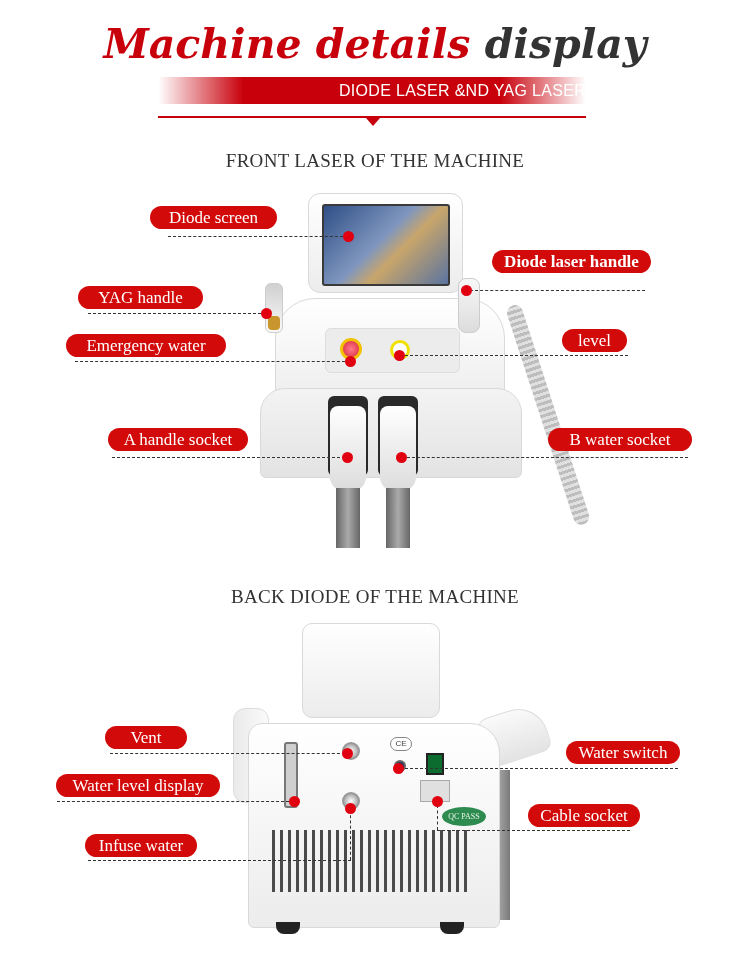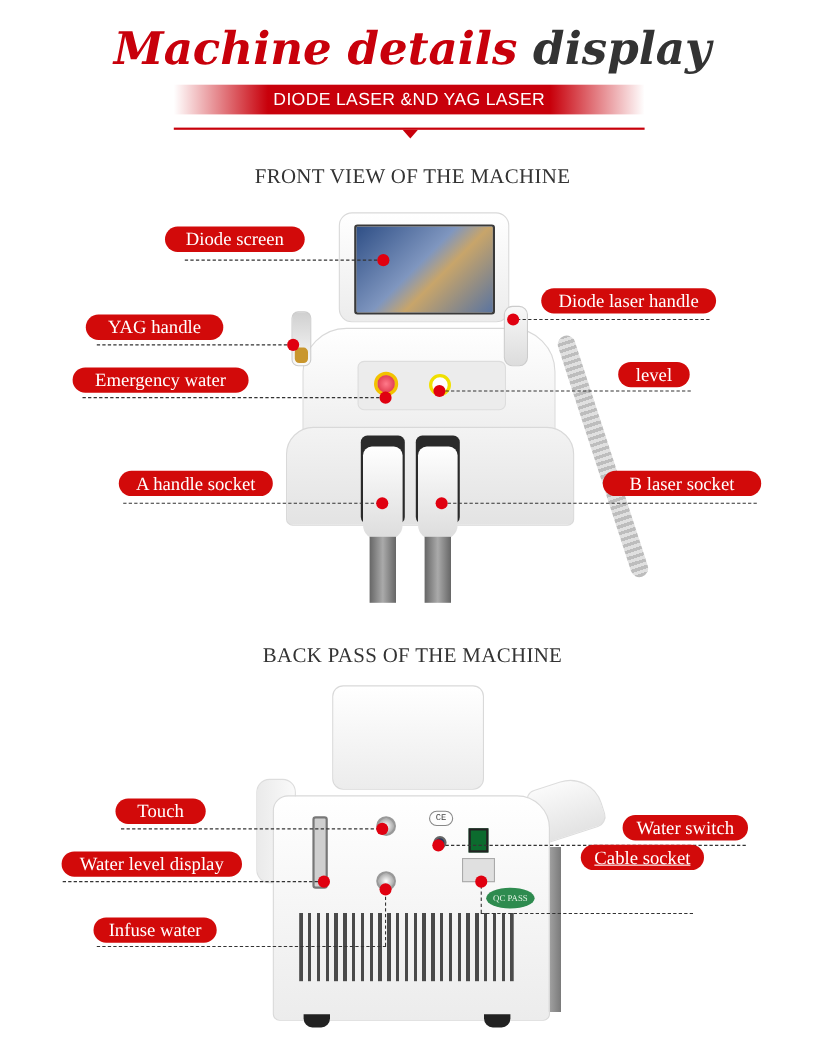--- a/index.html
+++ b/index.html
@@ -7,21 +7,21 @@
   body { position: relative; font-family: "Liberation Serif", serif; }
 
   
   .title { position: absolute; left: 0; top: 18px; width: 750px; text-align: center;
            font-family: "DejaVu Serif", serif; font-weight: bold; font-style: italic;
            font-size: 41px; letter-spacing: 0px; line-height: 52px; }
   .title .red { color: #c8000b; }
   .title .dark { color: #333333; margin-top: 12px; }
   .banner { position: absolute; left: 158px; top: 77px; width: 428px; height: 27px;
             background: linear-gradient(to right, rgba(200,0,11,0) 0%, #c8000b 20%, #c8000b 80%, rgba(200,0,11,0) 100%);
-            color: #fff; text-align: center; font-family: "Liberation Sans", sans-serif;
+            color: #fff; text-align: right; font-family: "Liberation Sans", sans-serif;
             font-size: 16px; line-height: 27px; letter-spacing: 0.3px; }
   .rule { position: absolute; left: 158px; top: 116px; width: 428px; height: 2px; background: #c8000b; }
   .rule-tri { position: absolute; left: 366px; top: 118px; width: 0; height: 0;
               border-left: 7px solid transparent; border-right: 7px solid transparent; border-top: 8px solid #c8000b; }
 
   .section-title { position: absolute; left: 0; width: 750px; text-align: center;
                    font-family: "Liberation Serif", serif; font-size: 19px; color: #333; letter-spacing: 0.3px; }
 
   
   .pill { position: absolute; height: 23px; border-radius: 12px; background: #d20a0a;
@@ -39,21 +39,21 @@
 <body>
 
 <div class="title">
   <span class="red">Machine details</span>
   <span class="dark">display</span>
 </div>
 <div class="banner">DIODE LASER &amp;ND YAG LASER</div>
 <div class="rule"></div>
 <div class="rule-tri"></div>
 
-<div class="section-title" style="top:150px;">FRONT VIEW OF THE MACHINE</div>
+<div class="section-title" style="top:150px;">FRONT LASER OF THE MACHINE</div>
 
 <div class="m" style="left:230px;top:188px;width:330px;height:380px;">
 
   <div class="m white-body" style="left:78px;top:5px;width:155px;height:100px;border-radius:12px;"></div>
   <div class="m" style="left:92px;top:16px;width:128px;height:82px;border-radius:3px;background:linear-gradient(135deg,#2f4f86 0%,#7f96bf 45%,#c8a56a 60%,#5a74a0 100%);border:2px solid #3a3a3a;"></div>
 
   <div class="m white-body" style="left:45px;top:110px;width:230px;height:110px;border-radius:40px 40px 10px 10px;"></div>
   <div class="m" style="left:95px;top:140px;width:135px;height:45px;border-radius:6px;background:#ececec;border:1px solid #ddd;"></div>
   <div class="m" style="left:110px;top:150px;width:22px;height:22px;border-radius:50%;background:radial-gradient(#ff7a8a,#d6263c);border:3px solid #f2c200;"></div>
   <div class="m" style="left:160px;top:152px;width:20px;height:20px;border-radius:50%;background:#fff;border:3px solid #f0e000;"></div>
@@ -78,70 +78,70 @@
 <div class="dot" style="left:343px;top:231px;"></div>
 
 <div class="pill" style="left:78px;top:286px;width:125px;">YAG handle</div>
 <div class="dash" style="left:88px;top:313px;width:178px;"></div>
 <div class="dot" style="left:261px;top:308px;"></div>
 
 <div class="pill" style="left:66px;top:334px;width:160px;">Emergency water</div>
 <div class="dash" style="left:75px;top:361px;width:275px;"></div>
 <div class="dot" style="left:345px;top:356px;"></div>
 
-<div class="pill" style="left:492px;top:262px;width:159px;">Diode laser handle</div>
+<div class="pill" style="left:492px;top:250px;width:159px;font-weight:bold;">Diode laser handle</div>
 <div class="dash" style="left:470px;top:290px;width:175px;"></div>
 <div class="dot" style="left:461px;top:285px;"></div>
 
 <div class="pill" style="left:562px;top:329px;width:65px;">level</div>
 <div class="dash" style="left:400px;top:355px;width:228px;"></div>
 <div class="dot" style="left:394px;top:350px;"></div>
 
 <div class="pill" style="left:108px;top:428px;width:140px;">A handle socket</div>
 <div class="dash" style="left:112px;top:457px;width:238px;"></div>
 <div class="dot" style="left:342px;top:452px;"></div>
 
-<div class="pill" style="left:548px;top:428px;width:144px;">B laser socket</div>
+<div class="pill" style="left:548px;top:428px;width:144px;">B water socket</div>
 <div class="dash" style="left:402px;top:457px;width:286px;"></div>
 <div class="dot" style="left:396px;top:452px;"></div>
 
-<div class="section-title" style="top:586px;">BACK PASS OF THE MACHINE</div>
+<div class="section-title" style="top:586px;">BACK DIODE OF THE MACHINE</div>
 
 <div class="m" style="left:230px;top:620px;width:330px;height:330px;">
   <div class="m white-body" style="left:72px;top:3px;width:138px;height:95px;border-radius:10px;"></div>
   <div class="m" style="left:3px;top:88px;width:36px;height:95px;border-radius:12px;background:linear-gradient(90deg,#eaeaea,#fafafa);border:1px solid #ddd;"></div>
   <div class="m" style="left:252px;top:90px;width:65px;height:50px;border-radius:10px 30px 10px 10px;background:linear-gradient(#fafafa,#e3e3e3);border:1px solid #ddd;transform:rotate(-18deg);"></div>
   <div class="m" style="left:262px;top:150px;width:18px;height:150px;background:linear-gradient(90deg,#bdbdbd,#7a7a7a);"></div>
   <div class="m white-body" style="left:18px;top:103px;width:252px;height:205px;border-radius:14px 30px 6px 6px;"></div>
   <div class="m" style="left:54px;top:122px;width:14px;height:66px;background:#cfcfcf;border:2px solid #777;border-radius:3px;"></div>
   <div class="m" style="left:112px;top:122px;width:18px;height:18px;border-radius:50%;background:radial-gradient(#fff,#888);border:2px solid #999;"></div>
   <div class="m" style="left:112px;top:172px;width:18px;height:18px;border-radius:50%;background:radial-gradient(#fff,#888);border:2px solid #999;"></div>
-  <div class="m" style="left:160px;top:117px;width:22px;height:14px;border-radius:7px;border:1px solid #888;font-family:Liberation Mono, monospace;font-size:8px;line-height:12px;text-align:center;color:#444;">CE</div>
+  <div class="m" style="left:160px;top:117px;width:22px;height:14px;border-radius:7px;border:1px solid #888;font-family:Liberation Sans, sans-serif;font-size:8px;line-height:12px;text-align:center;color:#444;">CE</div>
   <div class="m" style="left:164px;top:140px;width:12px;height:12px;border-radius:50%;background:#23395d;border:2px solid #666;"></div>
   <div class="m" style="left:196px;top:133px;width:18px;height:22px;background:#0c6b2e;border:2px solid #222;"></div>
   <div class="m" style="left:190px;top:160px;width:30px;height:22px;background:#e0e0e0;border:1px solid #aaa;"></div>
   <div class="m" style="left:212px;top:187px;width:44px;height:19px;border-radius:50%;background:#2e8b4f;color:#e8f5e8;font-family:'Liberation Serif',serif;font-size:8px;line-height:19px;text-align:center;">QC PASS</div>
   <div class="m" style="left:42px;top:210px;width:195px;height:62px;background:repeating-linear-gradient(90deg,#4a4a4a 0 3px,transparent 3px 8px);"></div>
   <div class="m" style="left:46px;top:302px;width:24px;height:12px;border-radius:0 0 8px 8px;background:#222;"></div>
   <div class="m" style="left:210px;top:302px;width:24px;height:12px;border-radius:0 0 8px 8px;background:#222;"></div>
 </div>
 
-<div class="pill" style="left:105px;top:726px;width:82px;">Touch</div>
+<div class="pill" style="left:105px;top:726px;width:82px;">Vent</div>
 <div class="dash" style="left:110px;top:753px;width:240px;"></div>
 <div class="dot" style="left:342px;top:748px;"></div>
 
 <div class="pill" style="left:56px;top:774px;width:164px;">Water level display</div>
 <div class="dash" style="left:57px;top:801px;width:237px;"></div>
 <div class="dot" style="left:289px;top:796px;"></div>
 
 <div class="pill" style="left:85px;top:834px;width:112px;">Infuse water</div>
 <div class="dash" style="left:88px;top:860px;width:263px;"></div>
 <div class="vdash" style="left:350px;top:810px;height:50px;"></div>
 <div class="dot" style="left:345px;top:803px;"></div>
 
 <div class="pill" style="left:566px;top:741px;width:114px;">Water switch</div>
 <div class="dash" style="left:400px;top:768px;width:278px;"></div>
 <div class="dot" style="left:393px;top:763px;"></div>
 
-<div class="pill" style="left:528px;top:768px;width:112px;text-decoration:underline;">Cable socket</div>
+<div class="pill" style="left:528px;top:804px;width:112px;">Cable socket</div>
 <div class="dash" style="left:437px;top:830px;width:193px;"></div>
 <div class="vdash" style="left:437px;top:805px;height:25px;"></div>
 <div class="dot" style="left:432px;top:796px;"></div>
 
 </body></html>

